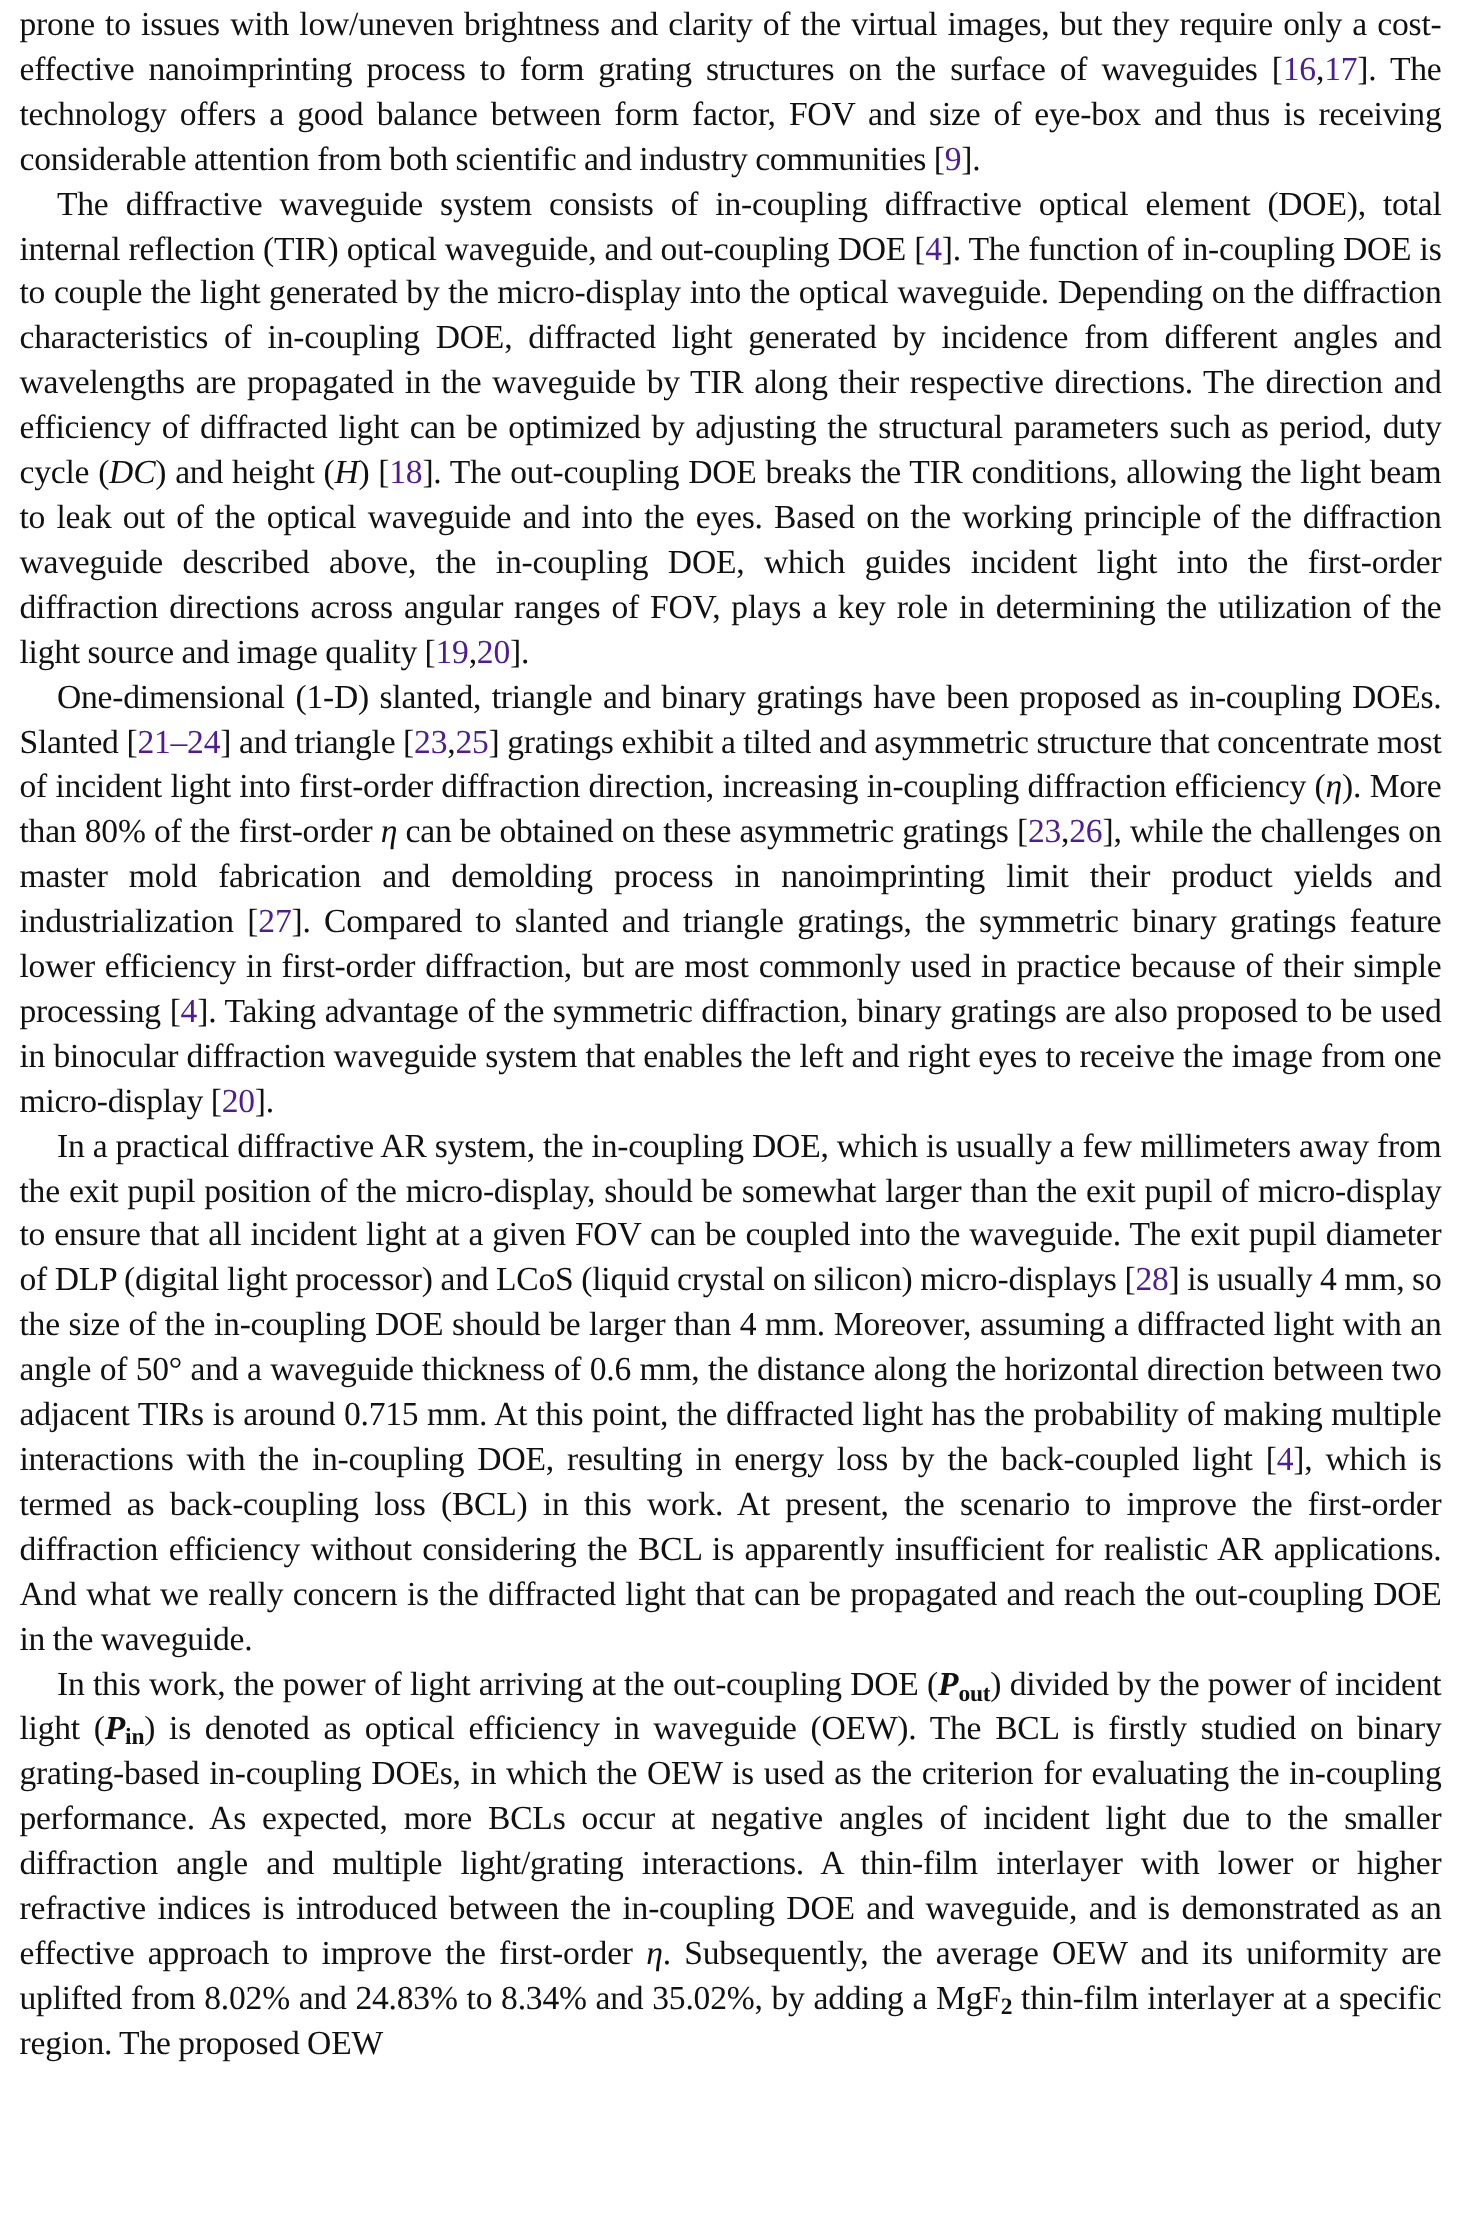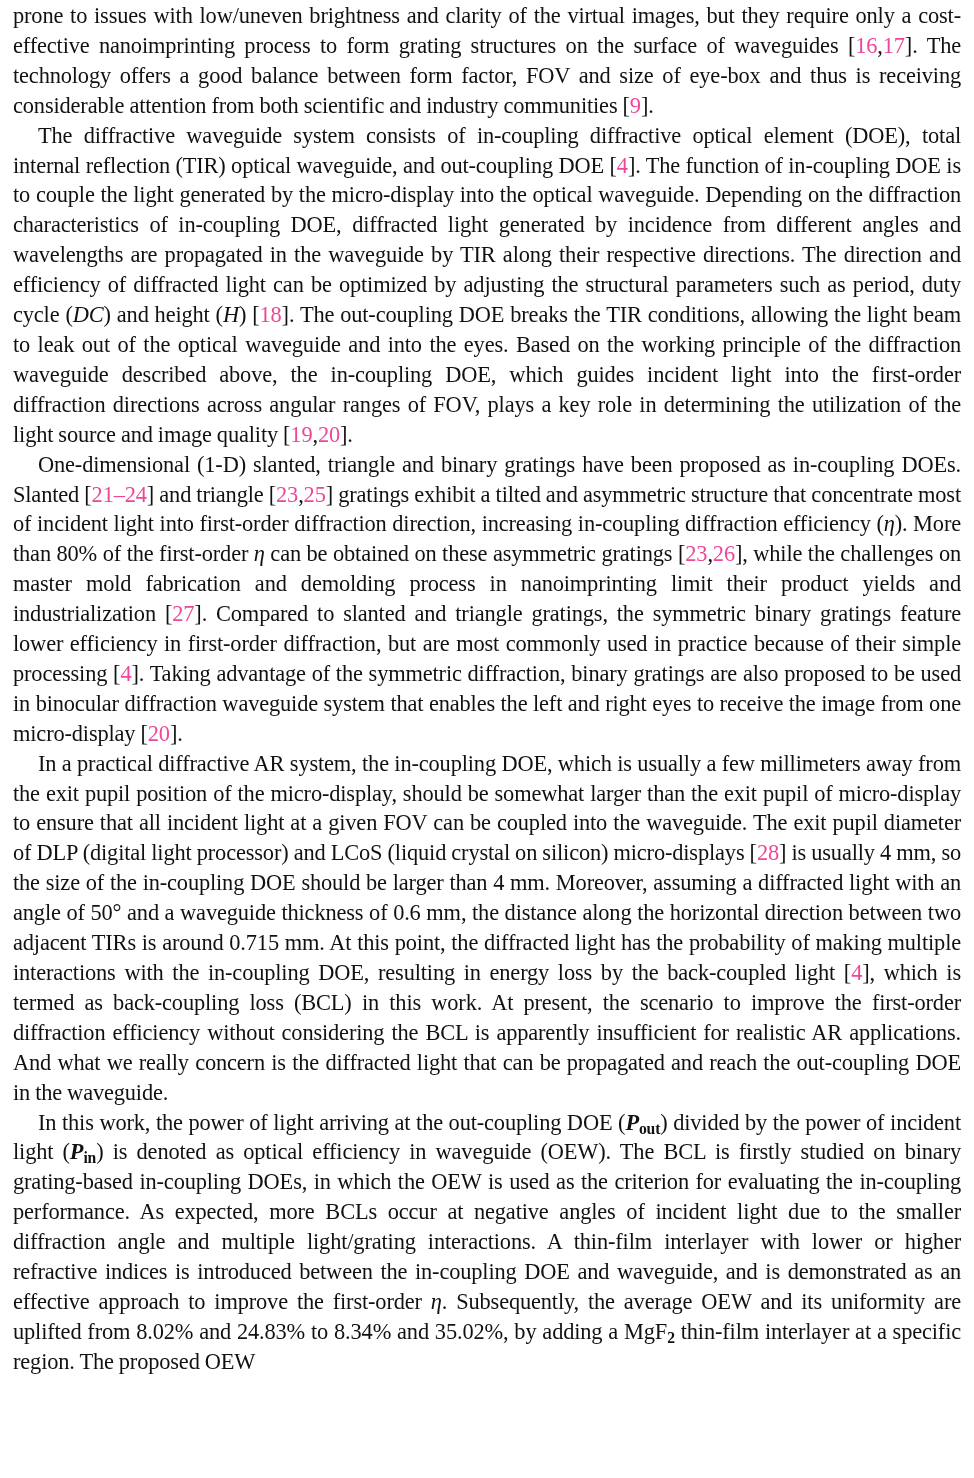--- a/index.html
+++ b/index.html
@@ -24,21 +24,21 @@
       word-spacing: -0.4px;
     }
     .para {
       margin: 0;
       text-align: justify;
       text-align-last: left;
       hyphens: none;
     }
     .para.indent { text-indent: 25px; }
     .cite {
-      color: #ec4899;
+      color: #4c1d95;
       text-decoration: none;
       cursor: pointer;
     }
     .it { font-style: italic; margin-top: 28px; }
     .bi { font-style: italic; font-weight: bold; }
     sub { font-size: 0.7em; line-height: 0; vertical-align: -0.25em; font-weight: bold; }
   </style>
 </head>
 <body>
 

